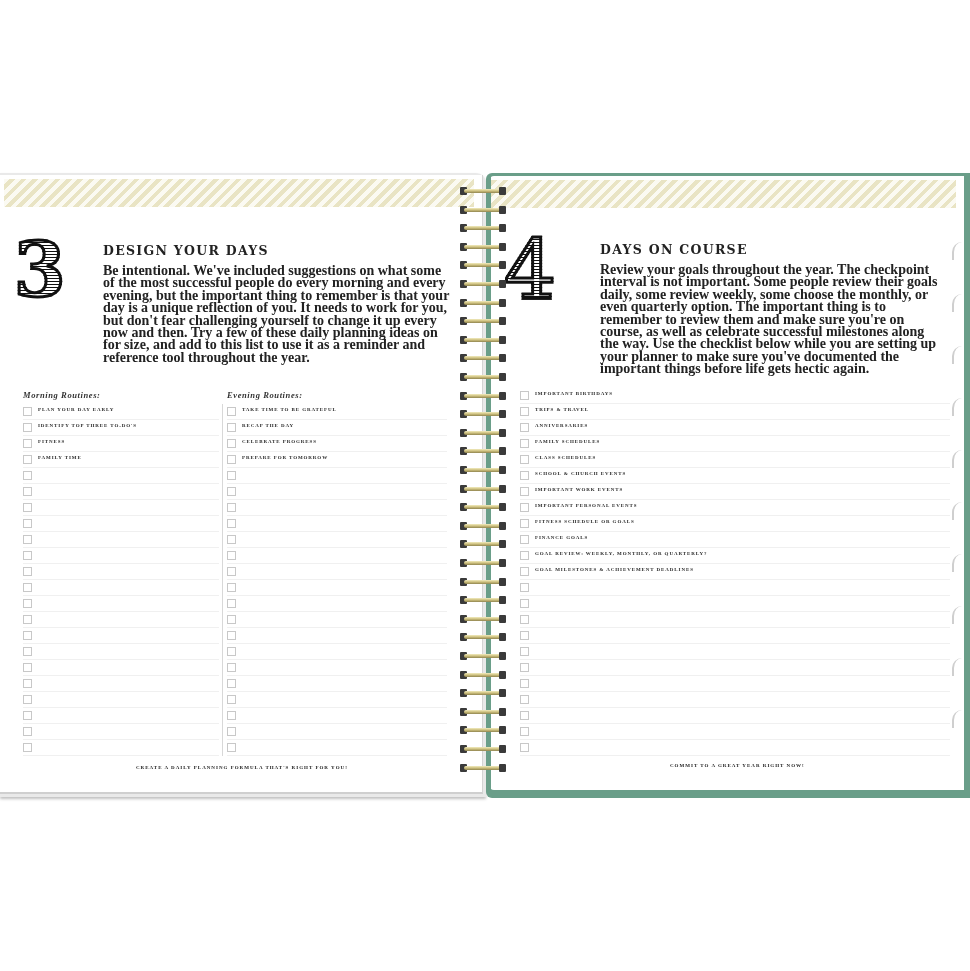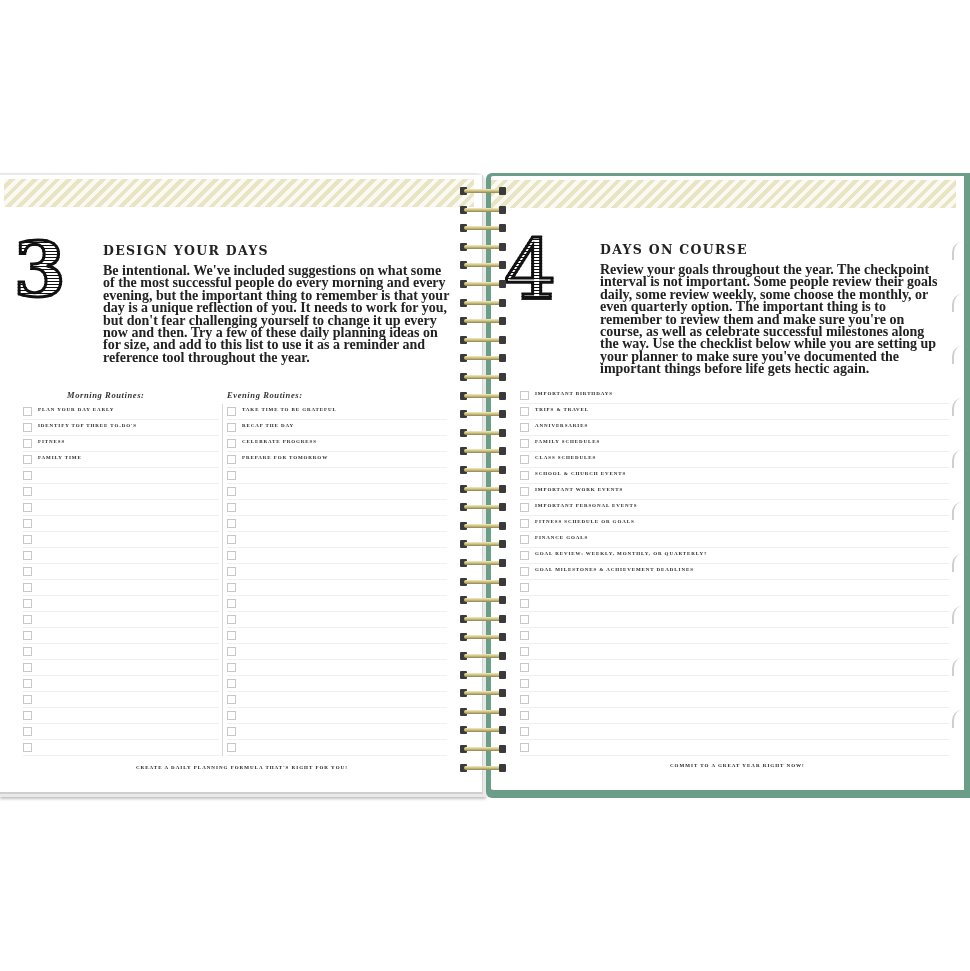--- a/index.html
+++ b/index.html
@@ -50,21 +50,21 @@
 <body>
 
 <div class="left-cover"></div>
 <div class="left-page">
   <div class="stripes"></div>
 
   <div class="big-num num3">3</div>
   <div class="sec-title" style="left:103px;top:68px;">DESIGN YOUR DAYS</div>
   <div class="sec-body" style="left:103px;top:90px;width:350px;">Be intentional. We've included suggestions on what some of the most successful people do every morning and every evening, but the important thing to remember is that your day is a unique reflection of you. It needs to work for you, but don't fear challenging yourself to change it up every now and then. Try a few of these daily planning ideas on for size, and add to this list to use it as a reminder and reference tool throughout the year.</div>
 
-  <div class="col-head" style="left:23px;top:215px;margin-left:44px;">Morning Routines:</div>
+  <div class="col-head" style="left:23px;top:215px;">Morning Routines:</div>
   <div class="col-head" style="left:227px;top:215px;">Evening Routines:</div>
 
   <div class="list" id="morning-list" style="left:23px;top:229px;width:196px;">
       <div class="row">
         <span class="cb"></span>
         <span class="row-label">Plan your day early</span>
       </div>
       <div class="row">
         <span class="cb"></span>
         <span class="row-label">Identify top three to-do's</span>

